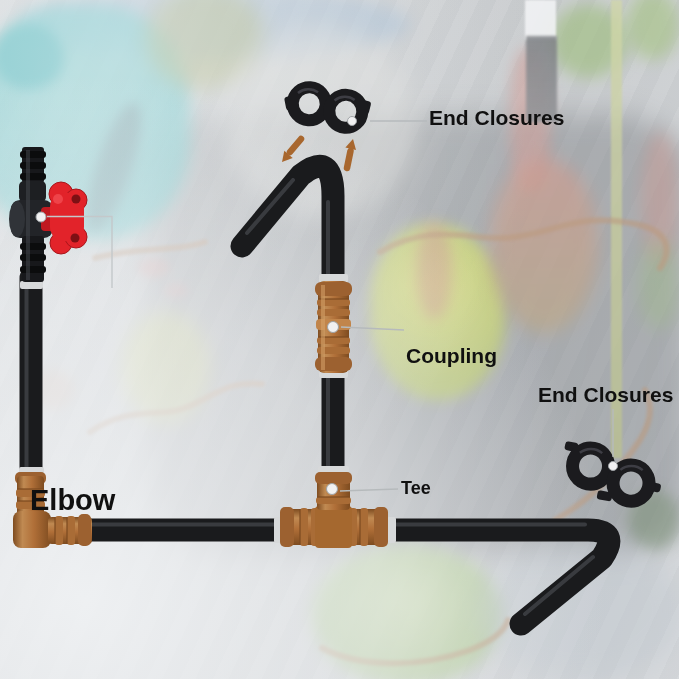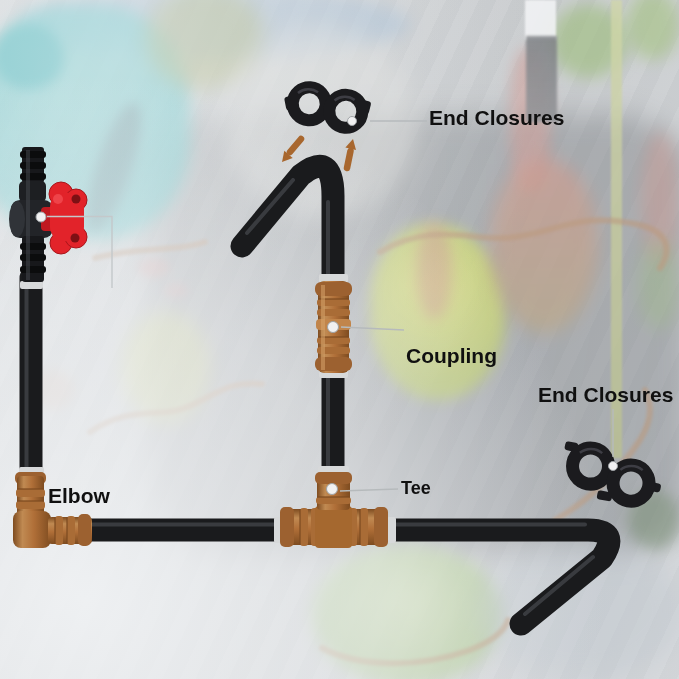--- a/index.html
+++ b/index.html
@@ -222,17 +222,17 @@
       <circle cx="41" cy="217" r="5"></circle>
       <circle cx="333" cy="327" r="5.5"></circle>
       <circle cx="332" cy="489" r="5.5"></circle>
       <circle cx="352" cy="121" r="4.5"></circle>
       <circle cx="613" cy="466" r="4.5"></circle>
     </g>
   </svg>
 
   <div class="lbl" style="left:429px;top:107px;font-size:21px;">End Closures</div>
   <div class="lbl" style="left:406px;top:317px;font-size:21px;margin-top:28px;">Coupling</div>
-  <div class="lbl" style="left:48px;top:485px;font-size:21px;">Elbow</div>
+  <div class="lbl" style="left:30px;top:485px;font-size:29px;">Elbow</div>
   <div class="lbl" style="left:401px;top:479px;font-size:18px;">Tee</div>
   <div class="lbl" style="left:538px;top:384px;font-size:21px;">End Closures</div>
 
 </div>
 
 </body></html>

